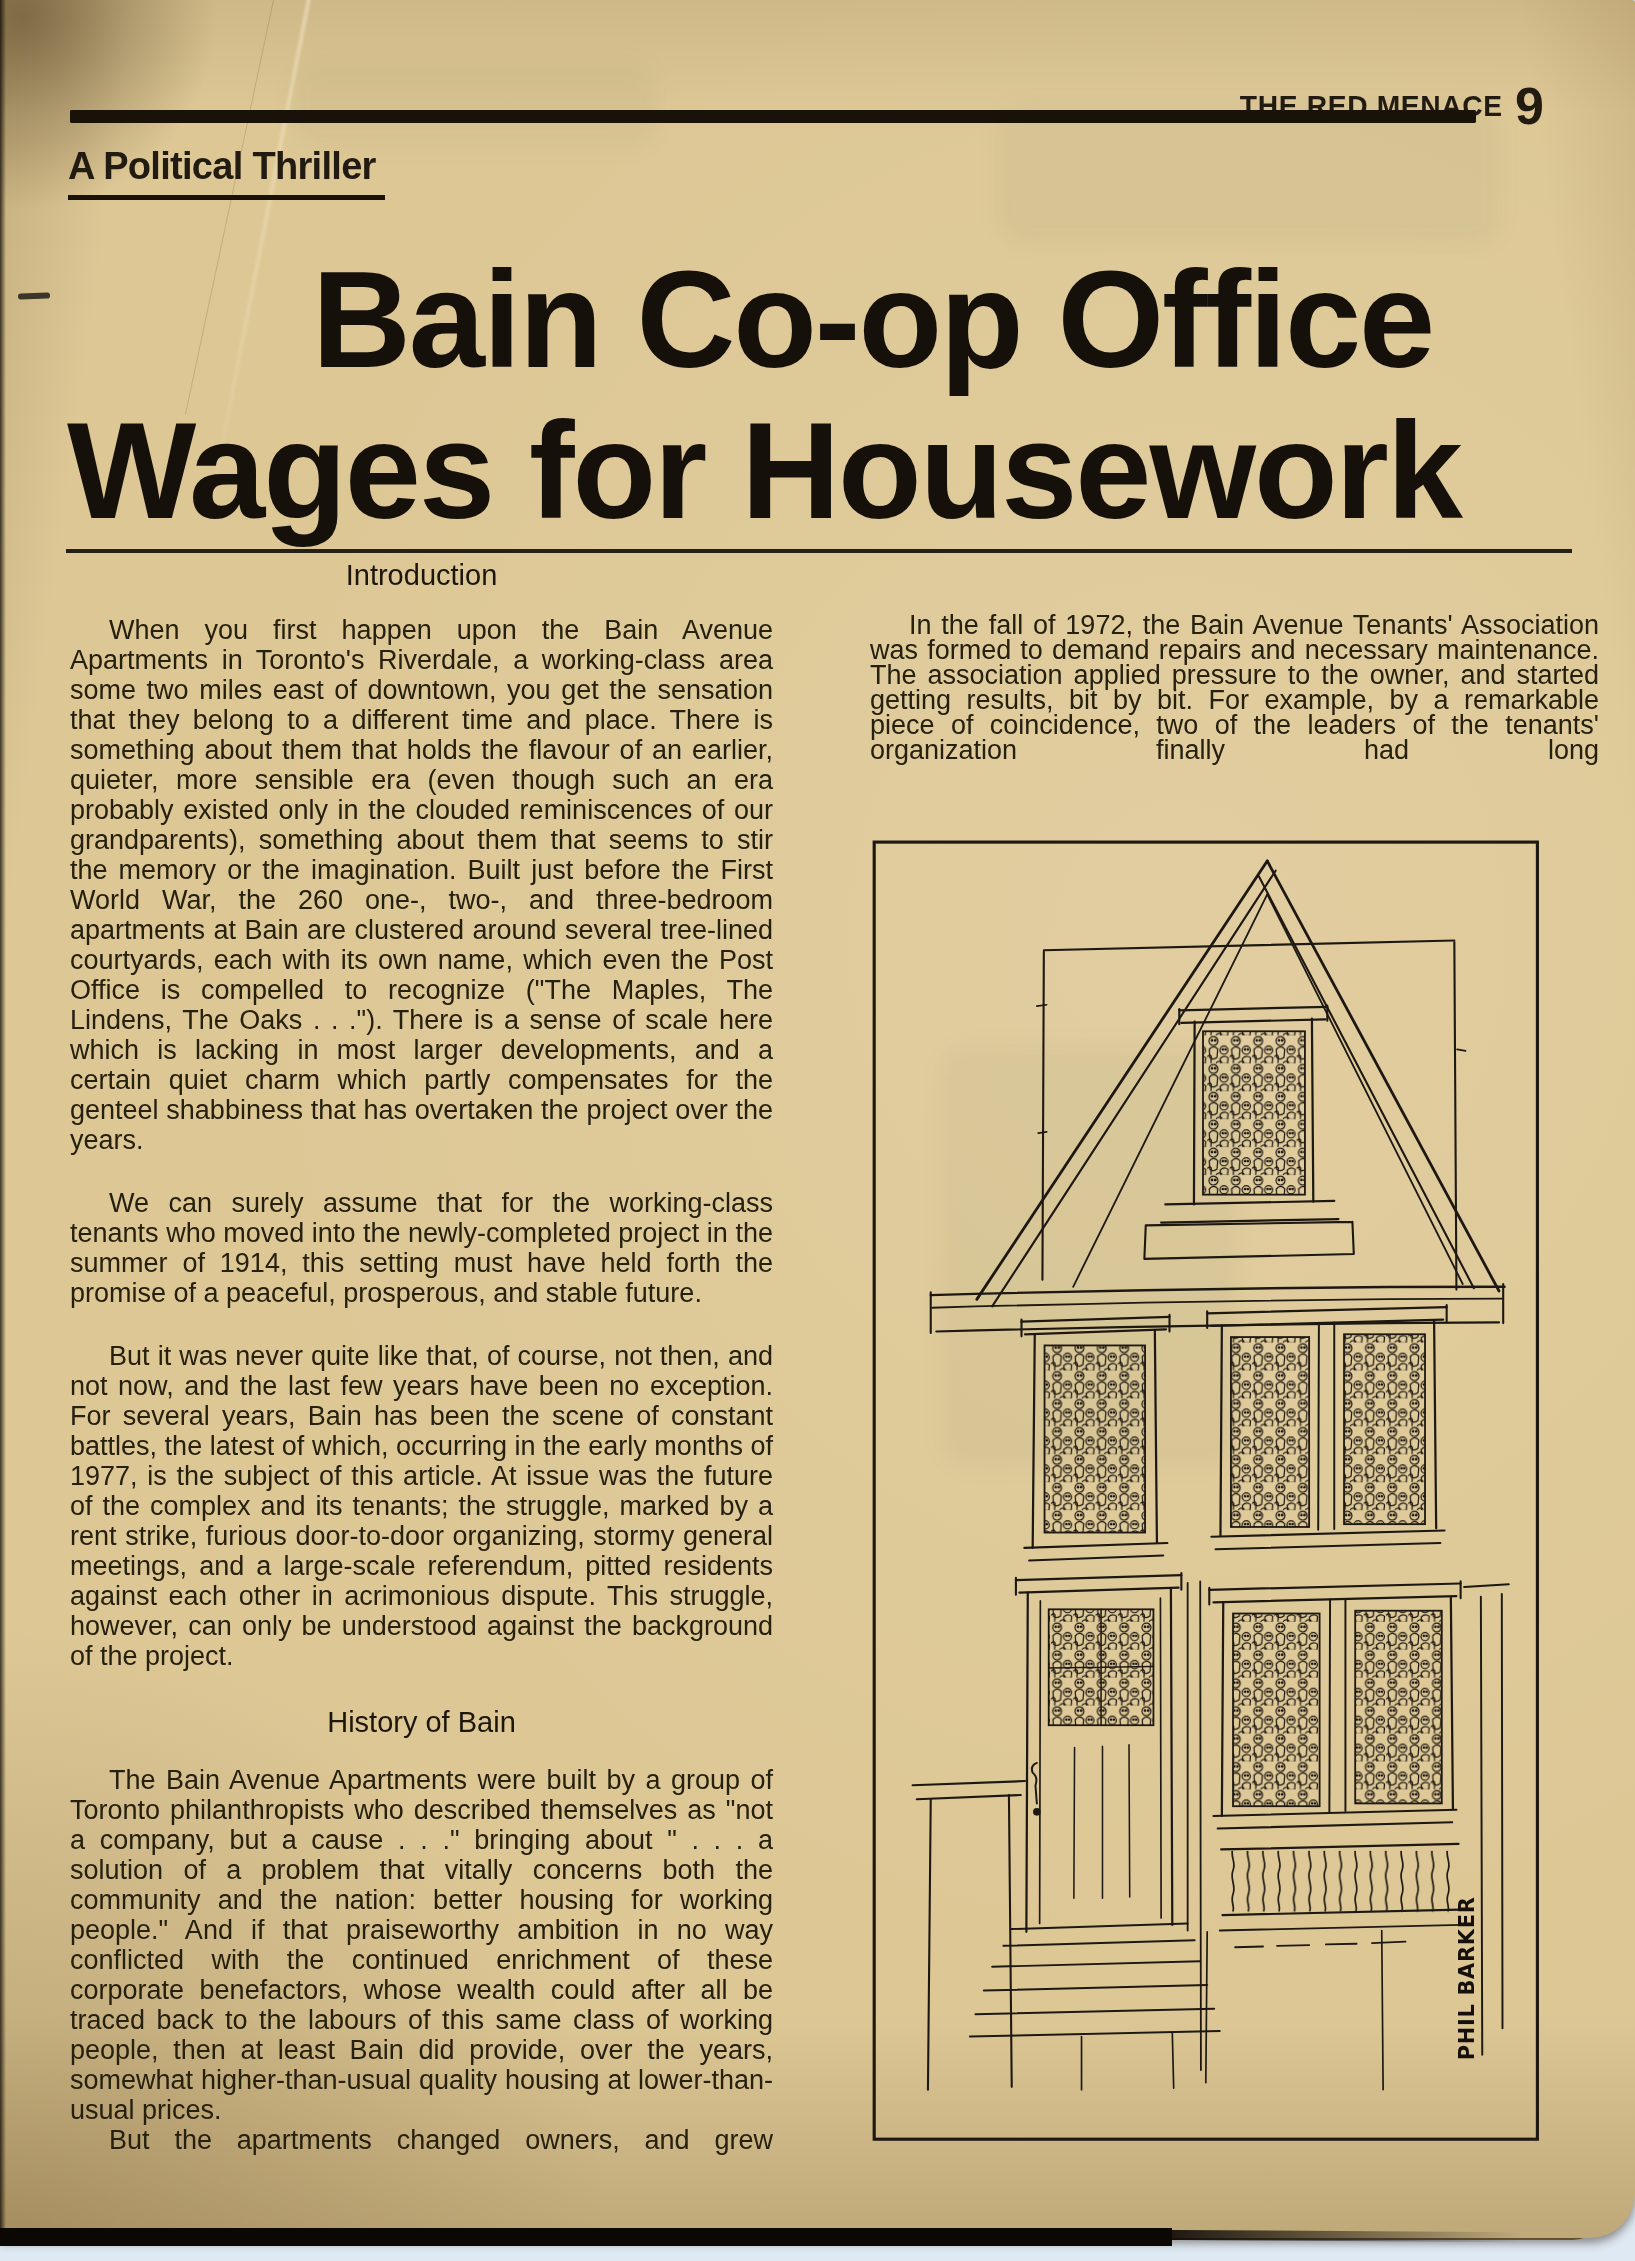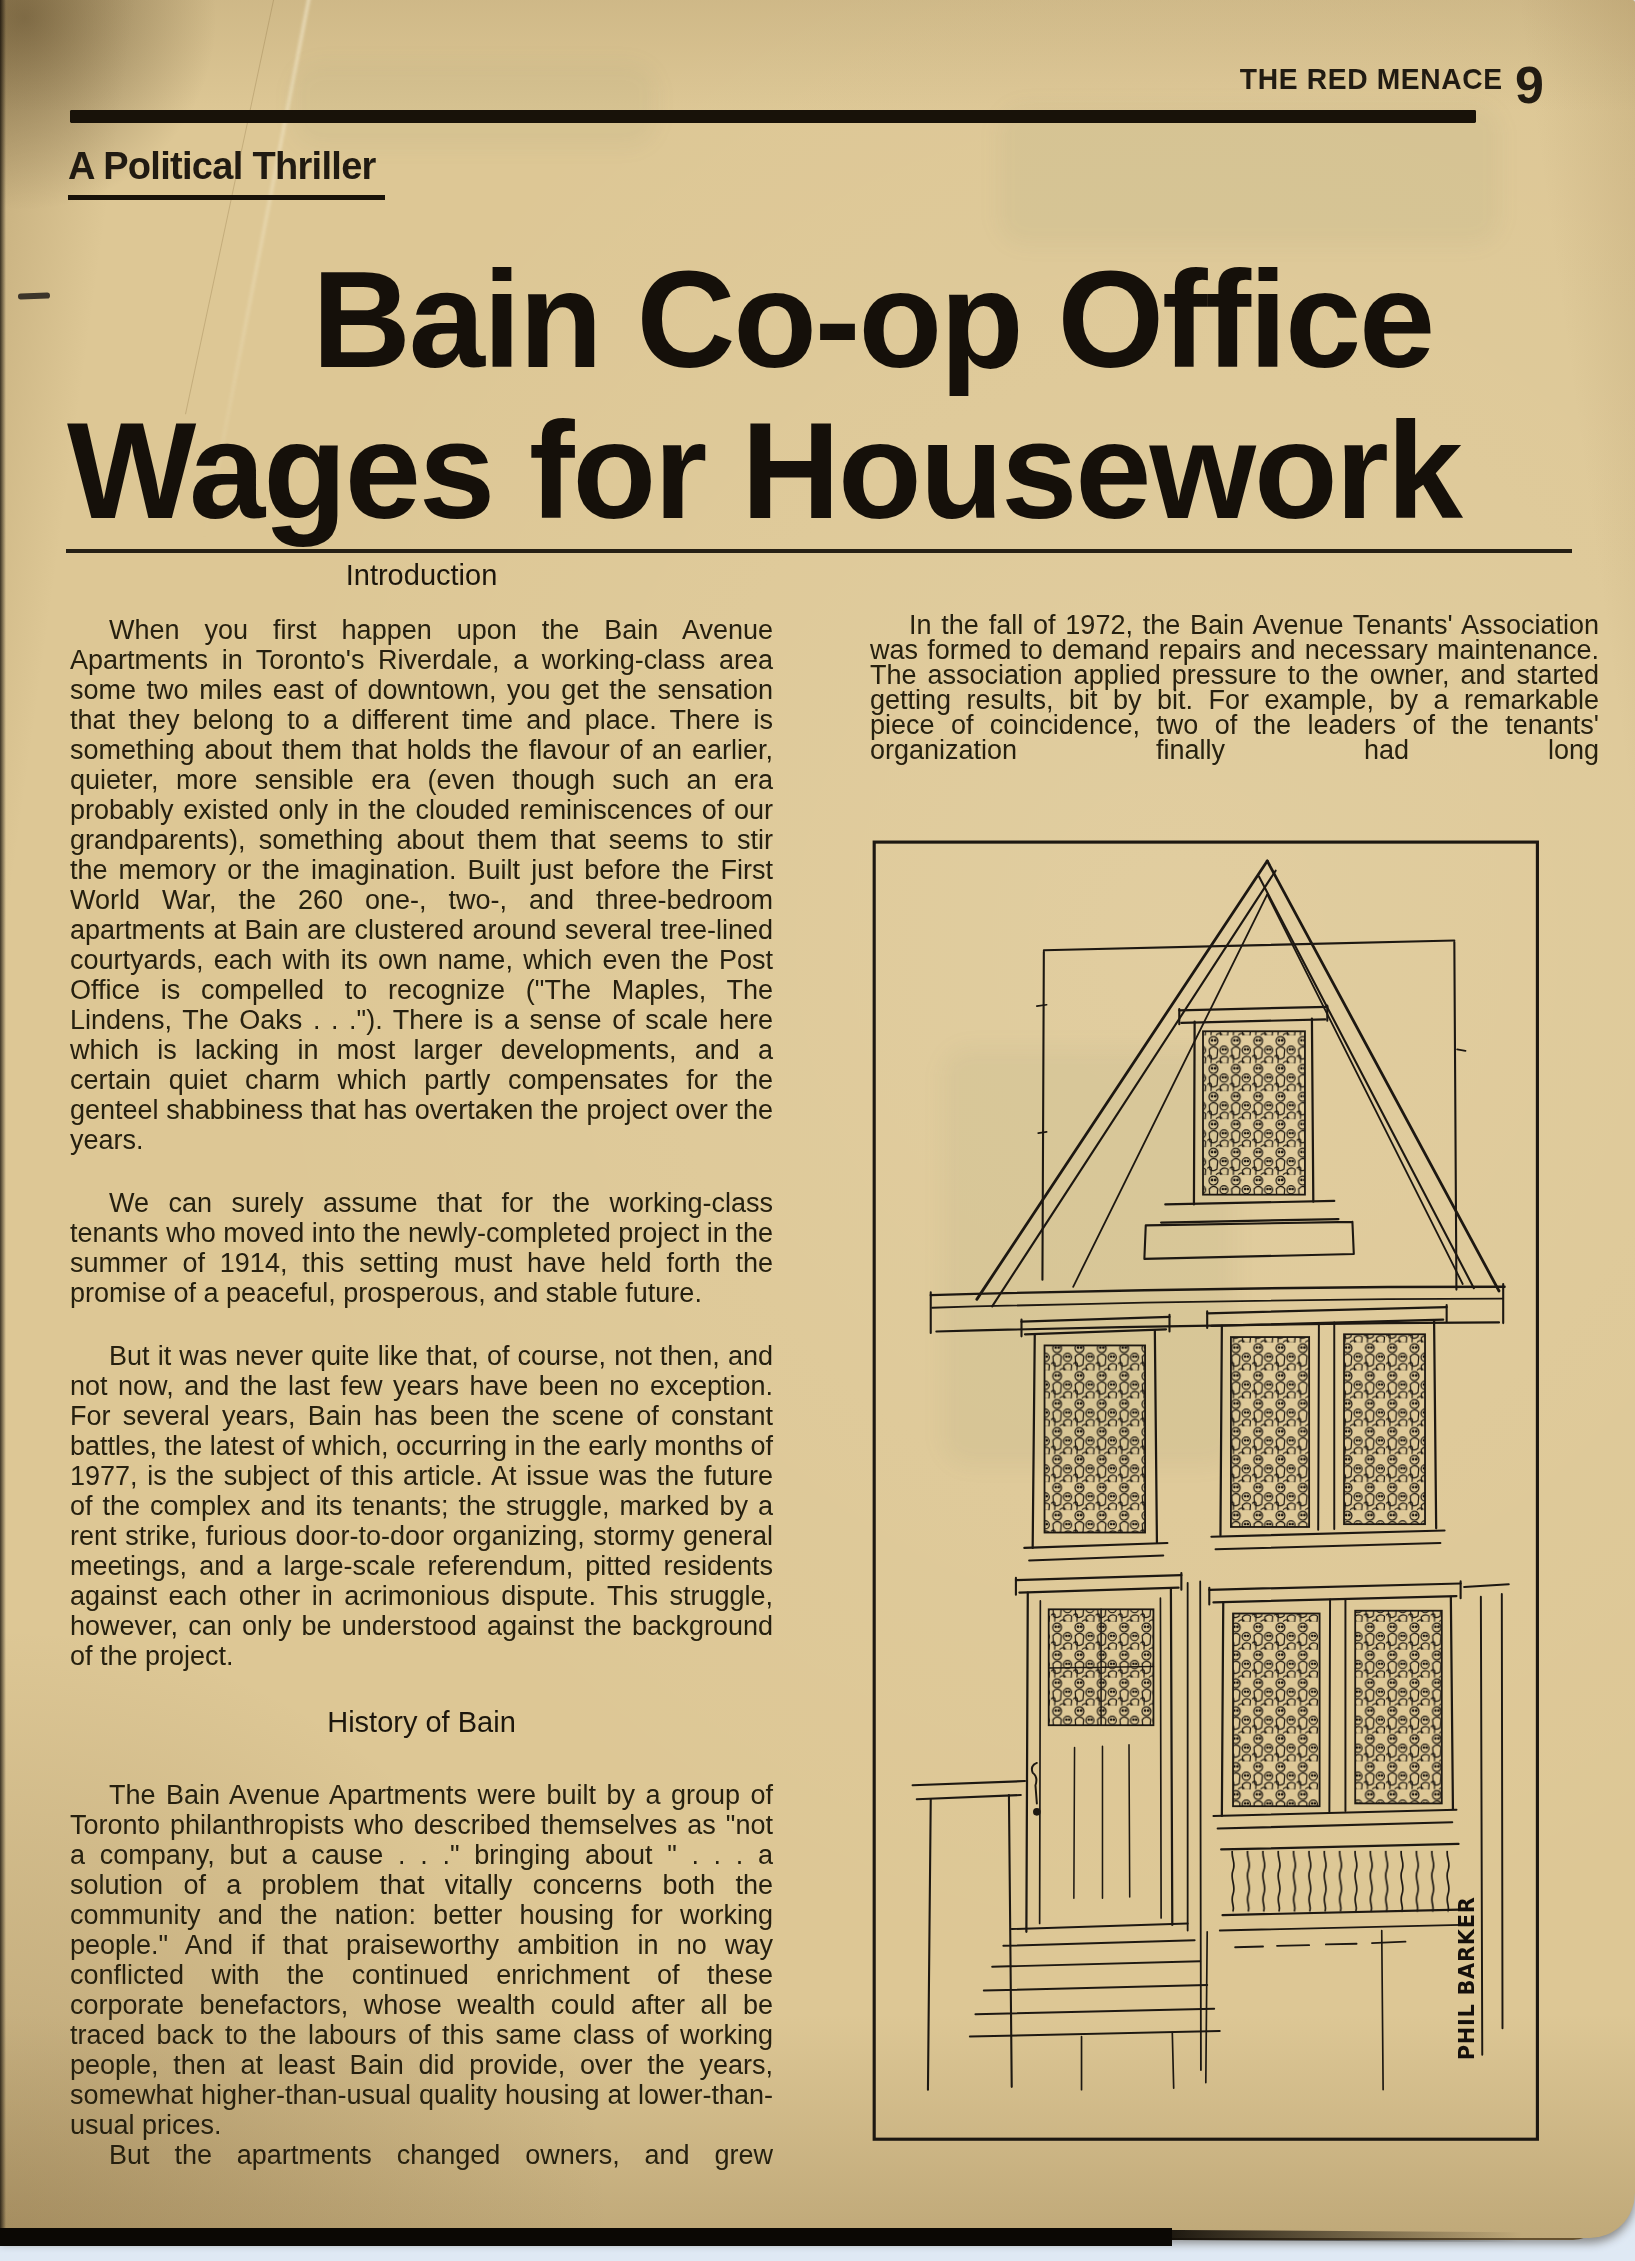--- a/index.html
+++ b/index.html
@@ -36,41 +36,41 @@
   .crease2{position:absolute;left:230px;top:-14px;width:1.4px;height:433px;
     background:rgba(120,90,45,.25);transform:rotate(12deg);filter:blur(0.7px);}
   .ghost{position:absolute;background:rgba(96,112,92,.06);filter:blur(9.8px);border-radius:28px;}
   .bottom-shadow{position:absolute;left:0;top:2228px;width:1172px;height:18px;background:#0b0804;}
   .bottom-shadow-tail{position:absolute;left:1131px;top:2231px;width:391px;height:9.8px;
     background:linear-gradient(90deg,#0b0804,rgba(60,40,18,.0));transform:rotate(.4deg);}
   .stray-dash{position:absolute;left:18px;top:293px;width:32px;height:6.3px;background:#3c352a;transform:rotate(-2deg);border-radius:2.8px;}
 
   .ink{color:#211b12;}
   
-  .masthead{position:absolute;top:64px;right:91px;display:flex;align-items:flex-start;gap:12.6px;}
+  .masthead{position:absolute;top:85px;right:91px;display:flex;align-items:center;gap:12.6px;}
   .pub{font-weight:bold;font-size:30px;letter-spacing:0.7px;transform:scaleX(.94);transform-origin:right bottom;line-height:1;}
   .pagenum{font-weight:bold;font-size:52px;line-height:.82;}
   .rule-top{position:absolute;left:70px;top:110px;width:1406px;height:13.3px;background:#181209;border-radius:1.4px;}
   
   .kicker{position:absolute;left:68px;top:145px;font-weight:bold;font-size:38px;letter-spacing:-0.7px;
     border-bottom:5.6px solid #181209;padding:0 9.8px 7px 0;}
   
   .headline{position:absolute;font-weight:bold;letter-spacing:-2.1px;line-height:1;white-space:nowrap;color:#15100a;}
   .hl1{left:312px;top:251px;font-size:137px;}
   .hl2{left:67px;top:402px;font-size:137px;}
   .rule-thin{position:absolute;left:66px;top:549px;width:1506px;height:3.5px;background:#262015;}
 
   
   .col{position:absolute;text-align:justify;color:#26200f;}
   .col p{margin:0;}
   .left-col{left:70px;top:560px;width:703px;font-size:27px;line-height:30px;}
   .right-col{left:870px;top:613px;width:729px;font-size:27px;line-height:25px;}
   .sec-head{font-weight:normal;font-size:29px;text-align:center;color:#1c160c;}
   .h-intro{margin:0 0 25px 0;}
-  .h-hist{margin:36px 0 43px 0;}
+  .h-hist{margin:36px 0 28px 0;}
   .indent{text-indent:39px;}
   .gap{margin-top:33px !important;}
   .force-last{text-align-last:justify;}
   .right-col p + p{margin-top:17px;}
 
   
   .illo{position:absolute;left:872px;top:840px;width:669px;height:1302px;}
 </style>
 </head>
 <body>

